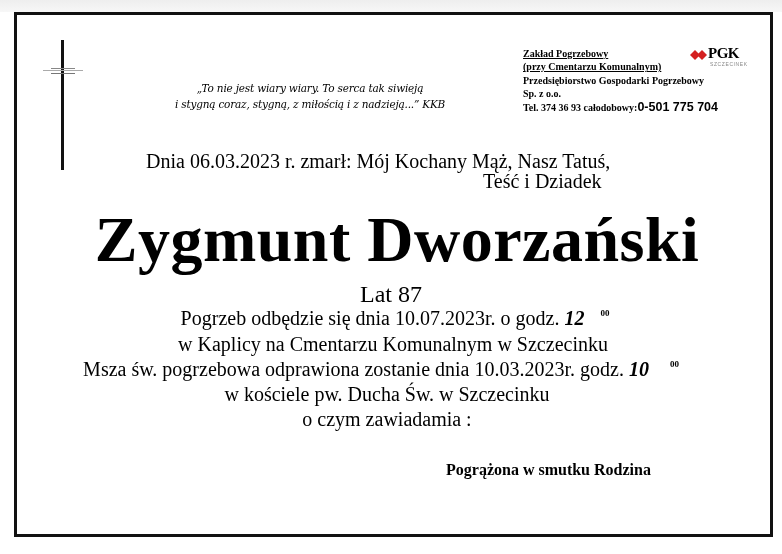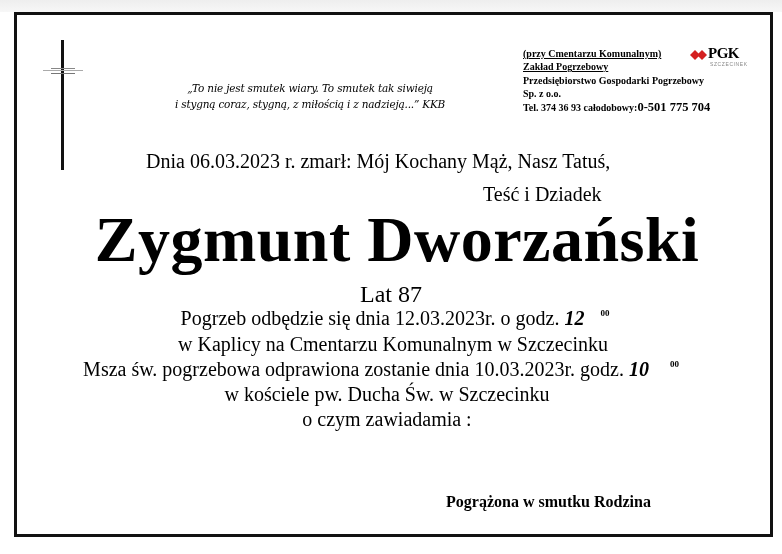--- a/index.html
+++ b/index.html
@@ -22,82 +22,82 @@
   .quote {
     position:absolute; left:150px; top:80px; width:320px;
     font-family:"DejaVu Serif", serif; font-style:italic; font-size:10.5px;
     line-height:16px; text-align:center; letter-spacing:-0.2px;
   }
   .company {
     position:absolute; left:523px; top:47px; width:240px;
     font-family:"Liberation Serif", serif; font-weight:bold; font-size:10px; line-height:13.4px;
   }
   .company .u { text-decoration:underline; }
-  .company .big { font-family:Liberation Serif, serif; font-size:12.5px; }
+  .company .big { font-family:Liberation Sans, sans-serif; font-size:12.5px; }
   .logo { position:absolute; left:690px; top:38px; width:70px; height:24px;margin-top:8px; }
   .logo .diamonds { position:absolute; left:0; top:3px; width:20px; height:12px; }
   .logo .pgk { position:absolute; left:18px; top:-1px; font-family:"Liberation Serif", serif;
     font-weight:bold; font-size:15px; letter-spacing:-0.5px; }
   .logo .city { position:absolute; left:20px; top:15px; font-family:"Liberation Sans", sans-serif;
     font-size:5px; color:#888; letter-spacing:0.6px; }
 
   .line { position:absolute; left:0; width:782px; text-align:center; white-space:nowrap; }
   .died { top:150px; font-size:20px; left:146px; width:auto; text-align:center; }
-  .died2 { top:183px; font-size:20px; left:483px; width:auto; text-align:left; }
+  .died2 { top:170px; font-size:20px; left:483px; width:auto; text-align:left; }
   .name { top:203px; font-size:64px; font-weight:bold; letter-spacing:0.5px; left:6px; }
   .age { top:281px; font-size:24px; font-weight:normal; left:0px; }
   .l1 { top:307px; font-size:20px; left:4px; }
   .l2 { top:333px; font-size:20px; left:2px; }
   .l3 { top:358px; font-size:20px; left:-10px; }
   .l4 { top:383px; font-size:20px; left:-4px; }
   .l5 { top:408px; font-size:20px; left:-4px; }
   sup { font-size:9px; vertical-align:9px; font-weight:bold;margin-left:16px; }
   .b { font-weight:bold;font-style:italic; }
-  .family { position:absolute; left:446px; top:461px; font-size:16px; font-weight:bold;margin-top:32px; }
+  .family { position:absolute; left:446px; top:461px; font-size:16px; font-weight:bold; }
 </style>
 </head>
 <body>
 
 <div class="topband"></div>
 <div class="frame"></div>
 
 <div>
   <div class="cross-v"></div>
   <div class="cross-h1"></div>
   <div class="cross-h2"></div>
   <div class="cross-h3"></div>
 </div>
 
 <div class="quote">
-  <div>„To nie jest smutek wiary. To smutek tak siwieją</div>
+  <div>„To nie jest wiary wiary. To serca tak siwieją</div>
   <div>i stygną coraz, stygną, z miłością i z nadzieją...” KKB</div>
 </div>
 
 <div class="logo">
   <svg class="diamonds" viewBox="0 0 20 12">
     <polygon points="0,6 5,1 10,6 5,11" fill="#d42020"></polygon>
     <polygon points="7,6 12,1 17,6 12,11" fill="#d42020"></polygon>
   </svg>
   <span class="pgk">PGK</span>
   <span class="city">SZCZECINEK</span>
 </div>
 
 <div class="company">
+  <div class="u">Zakład Pogrzebowy</div>
   <div class="u">(przy Cmentarzu Komunalnym)</div>
-  <div class="u">Zakład Pogrzebowy</div>
   <div>Przedsiębiorstwo Gospodarki Pogrzebowy</div>
   <div>Sp. z o.o.</div>
   <div><span>Tel. 374 36 93  całodobowy:</span><span class="big">0-501 775 704</span></div>
 </div>
 
 <div class="line died">Dnia 06.03.2023 r. zmarł: Mój Kochany Mąż, Nasz Tatuś,</div>
 <div class="line died2">Teść i Dziadek</div>
 
 <div class="line name">Zygmunt Dworzański</div>
 <div class="line age">Lat 87</div>
 
-<div class="line l1"><span>Pogrzeb odbędzie się dnia 12.03.2023r. o godz. </span><span class="b">12</span><sup>00</sup></div>
+<div class="line l1"><span>Pogrzeb odbędzie się dnia 10.07.2023r. o godz. </span><span class="b">12</span><sup>00</sup></div>
 <div class="line l2">w Kaplicy na Cmentarzu Komunalnym w Szczecinku</div>
 <div class="line l3"><span>Msza św. pogrzebowa odprawiona zostanie dnia 10.03.2023r. godz. </span><span class="b">10</span>&nbsp;<sup>00</sup></div>
 <div class="line l4">w kościele pw. Ducha Św. w Szczecinku</div>
 <div class="line l5">o czym zawiadamia :</div>
 
 <div class="family">Pogrążona w smutku Rodzina</div>
 
 </body></html>

